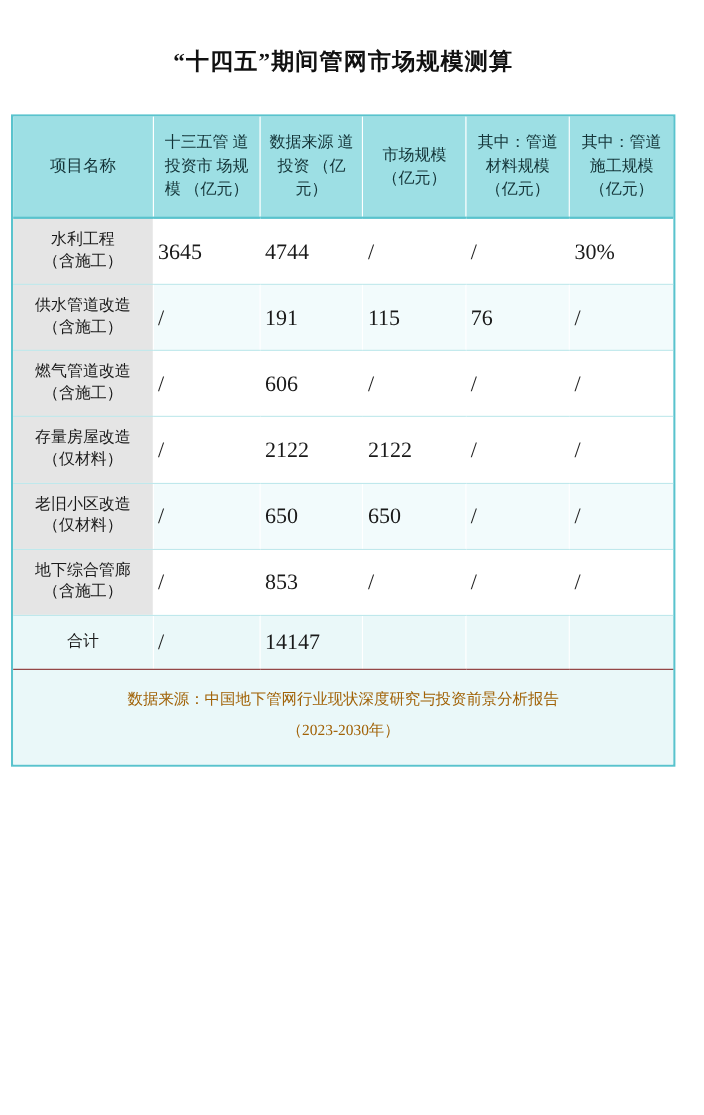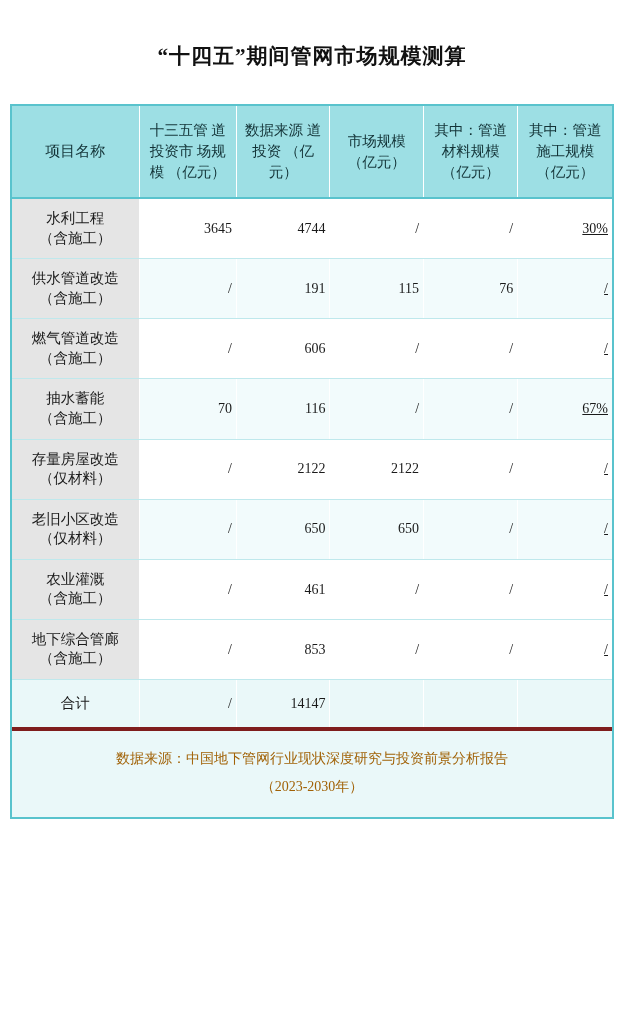--- a/index.html
+++ b/index.html
@@ -62,48 +62,48 @@
     border-bottom: 2px solid #59c3cd;
     font-family: "Liberation Serif", "DejaVu Serif", serif;
   }
   thead th:last-child { border-right: none; }
   thead th.first {
     font-size: 15px;
     margin-left: 20px;
   }
 
   tbody td {
-    font-size: 14px;
+    font-size: 20px;
     line-height: 1.4;
-    text-align: right;
+    text-align: left;
     vertical-align: middle;
     padding: 10px 4px;
     border-bottom: 1px solid #bfe8ec;
     border-right: 1px solid #ffffff;
     color: #1a1a1a;
     height: 49px;
     box-sizing: border-box;
     font-family: "Liberation Serif", "DejaVu Serif", serif;
   }
-  tbody td:last-child { border-right: none; text-decoration: underline; }
+  tbody td:last-child { border-right: none; }
   tbody tr td.label {
     background: #e5e5e5;
     text-align: center;
     font-size: 14.5px;
     line-height: 1.35;
   }
   tbody tr td.val {
     background: #ffffff;
   }
   tbody tr.even td.val {
     background: #f2fbfc;
   }
   tbody tr.total td {
     background: #eaf8f9;
-    border-bottom: 4px solid #7f1d1d;
+    border-bottom: 1px solid #7f1d1d;
   }
   tbody tr.total td.val {
     background: #eaf8f9;
   }
   .label .line2 {
     display: block;
   }
   .source {
     background: #eaf8f9;
     text-align: center;
@@ -198,31 +198,20 @@
             <span class="line2">燃气管道改造</span>
             <span class="line2">（含施工）</span>
           </td>
           <td class="val">/</td>
           <td class="val">606</td>
           <td class="val">/</td>
           <td class="val">/</td>
           <td class="val">/</td>
         </tr>
 
-        <tr class="even">
-          <td class="label">
-            <span class="line2">抽水蓄能</span>
-            <span class="line2">（含施工）</span>
-          </td>
-          <td class="val">70</td>
-          <td class="val">116</td>
-          <td class="val">/</td>
-          <td class="val">/</td>
-          <td class="val">67%</td>
-        </tr>
 
         <tr class="odd">
           <td class="label">
             <span class="line2">存量房屋改造</span>
             <span class="line2">（仅材料）</span>
           </td>
           <td class="val">/</td>
           <td class="val">2122</td>
           <td class="val">2122</td>
           <td class="val">/</td>
@@ -234,31 +223,20 @@
             <span class="line2">老旧小区改造</span>
             <span class="line2">（仅材料）</span>
           </td>
           <td class="val">/</td>
           <td class="val">650</td>
           <td class="val">650</td>
           <td class="val">/</td>
           <td class="val">/</td>
         </tr>
 
-        <tr class="odd">
-          <td class="label">
-            <span class="line2">农业灌溉</span>
-            <span class="line2">（含施工）</span>
-          </td>
-          <td class="val">/</td>
-          <td class="val">461</td>
-          <td class="val">/</td>
-          <td class="val">/</td>
-          <td class="val">/</td>
-        </tr>
 
 
         <tr class="odd">
           <td class="label">
             <span class="line2">地下综合管廊</span>
             <span class="line2">（含施工）</span>
           </td>
           <td class="val">/</td>
           <td class="val">853</td>
           <td class="val">/</td>

